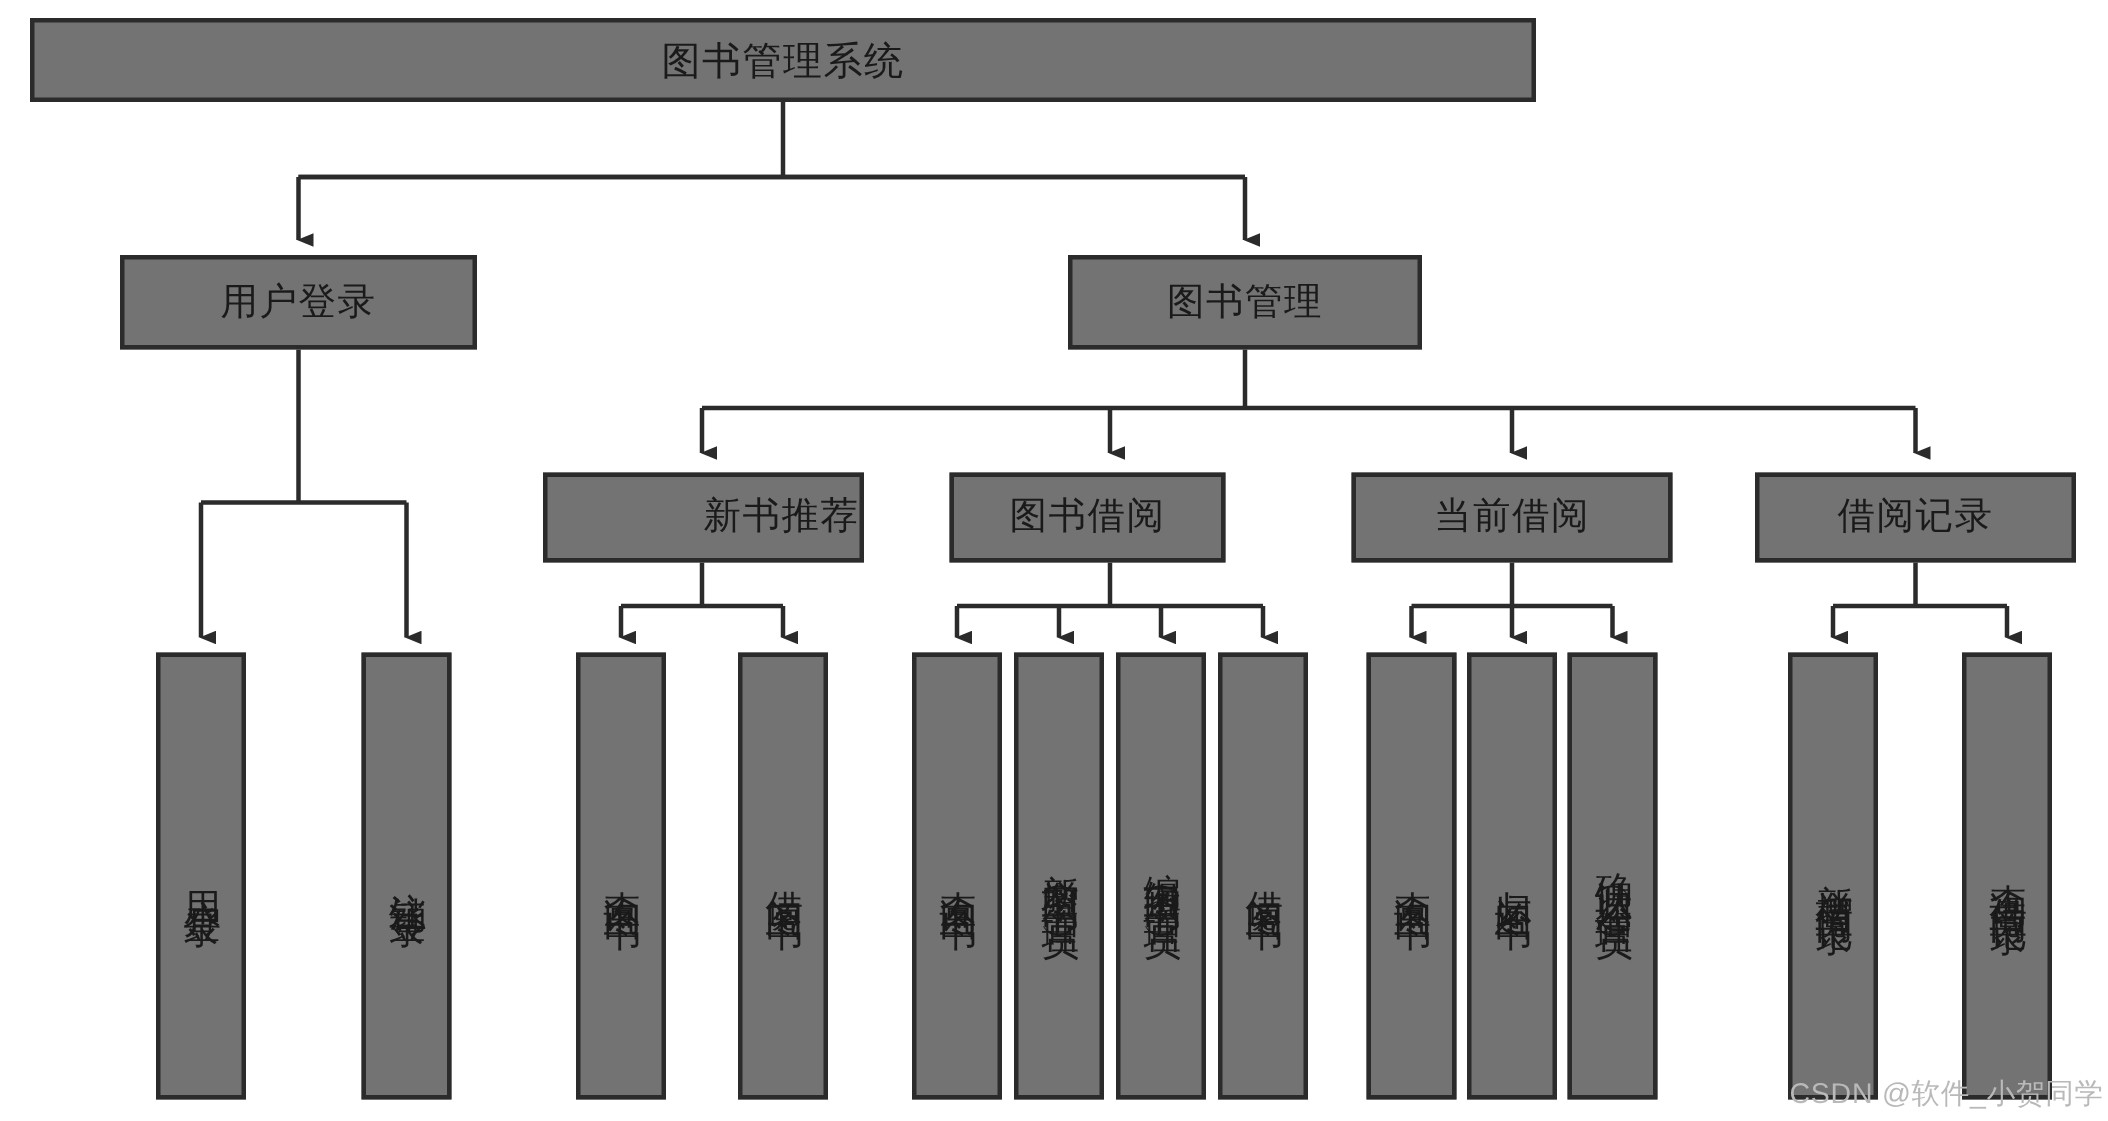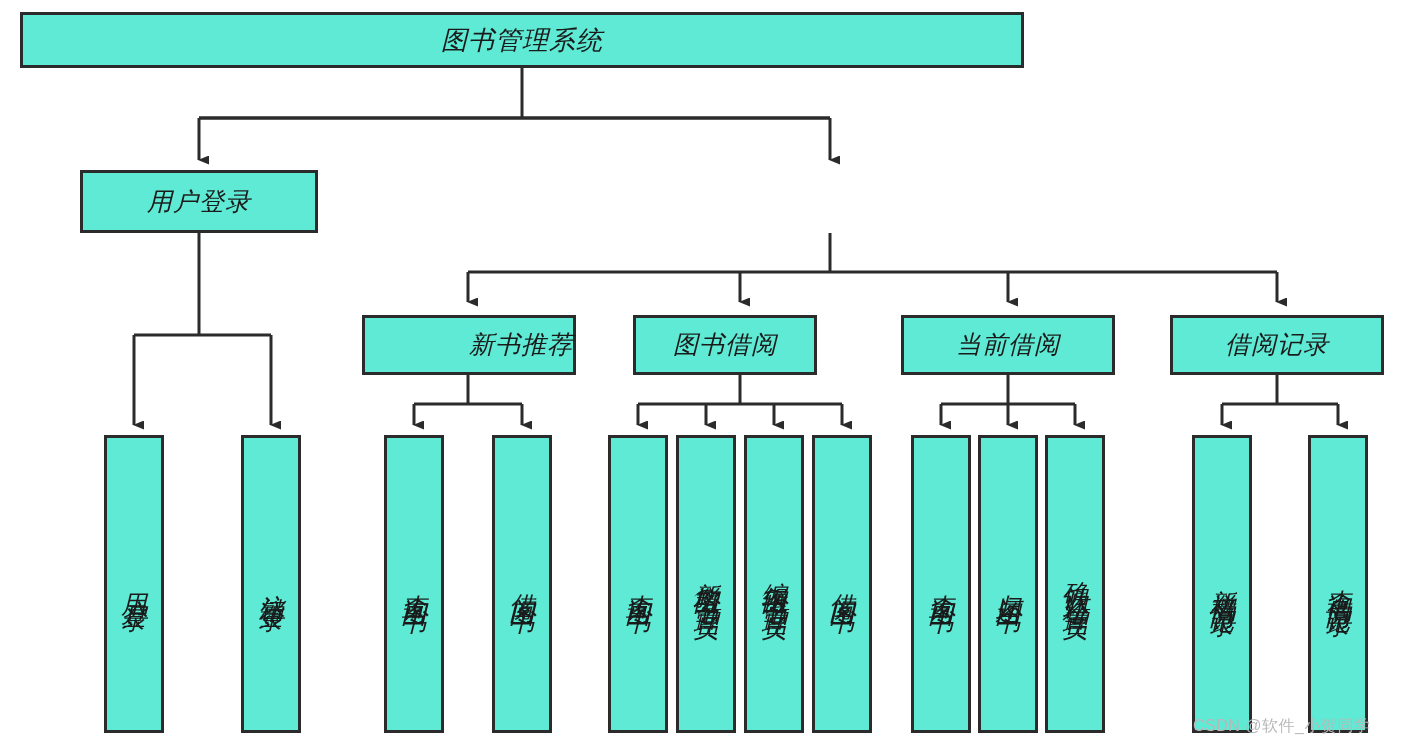--- a/index.html
+++ b/index.html
@@ -21,27 +21,26 @@
     position: absolute;
     left: 0;
     top: 0;
     width: 1405px;
     height: 747px;
     pointer-events: none;
   }
   .node {
     position: absolute;
     box-sizing: border-box;
-    background: #5eead4;
+    background: #737373;
     border: 3px solid #2b2b2b;
     display: flex;
     align-items: center;
     justify-content: center;
     color: #1a1a1a;
-    font-style: italic;
   }
   .node .lbl {
     display: block;
     text-align: center;
     line-height: 1.18;
     white-space: nowrap;
   }
   
   .h-node .lbl {
     font-size: 25px;
@@ -59,21 +58,21 @@
   .v-node .lbl {
     writing-mode: vertical-rl;
     text-orientation: upright;
     font-size: 25px;
     line-height: 1.06;
     letter-spacing: 5px;
     white-space: normal;
   }
   .watermark {
     position: absolute;
-    font-size: 16px;
+    font-size: 19px;
     color: #b9b9b9;
     white-space: nowrap;
     letter-spacing: 0.5px;
   }
 </style>
 </head>
 <body>
 
 <div id="canvas">
 
@@ -132,20 +131,23 @@
   </svg>
 
   <div class="node root h-node" style="left:20px; top:12px; width:1004px; height:56px;">
     <span class="lbl">图书管理系统</span>
   </div>
 
   <div class="node h-node" style="left:80px; top:170px; width:238px; height:63px;">
     <span class="lbl">用户登录</span>
   </div>
 
+  <div class="node h-node" style="left:712px; top:170px; width:236px; height:63px;">
+    <span class="lbl">图书管理</span>
+  </div>
 
   <div class="node h-node" style="left:362px; top:315px; width:214px; height:60px;justify-content:flex-end;">
     <span class="lbl">新书推荐</span>
   </div>
 
   <div class="node h-node" style="left:633px; top:315px; width:184px; height:60px;">
     <span class="lbl">图书借阅</span>
   </div>
 
   <div class="node h-node" style="left:1170px; top:315px; width:214px; height:60px;">

